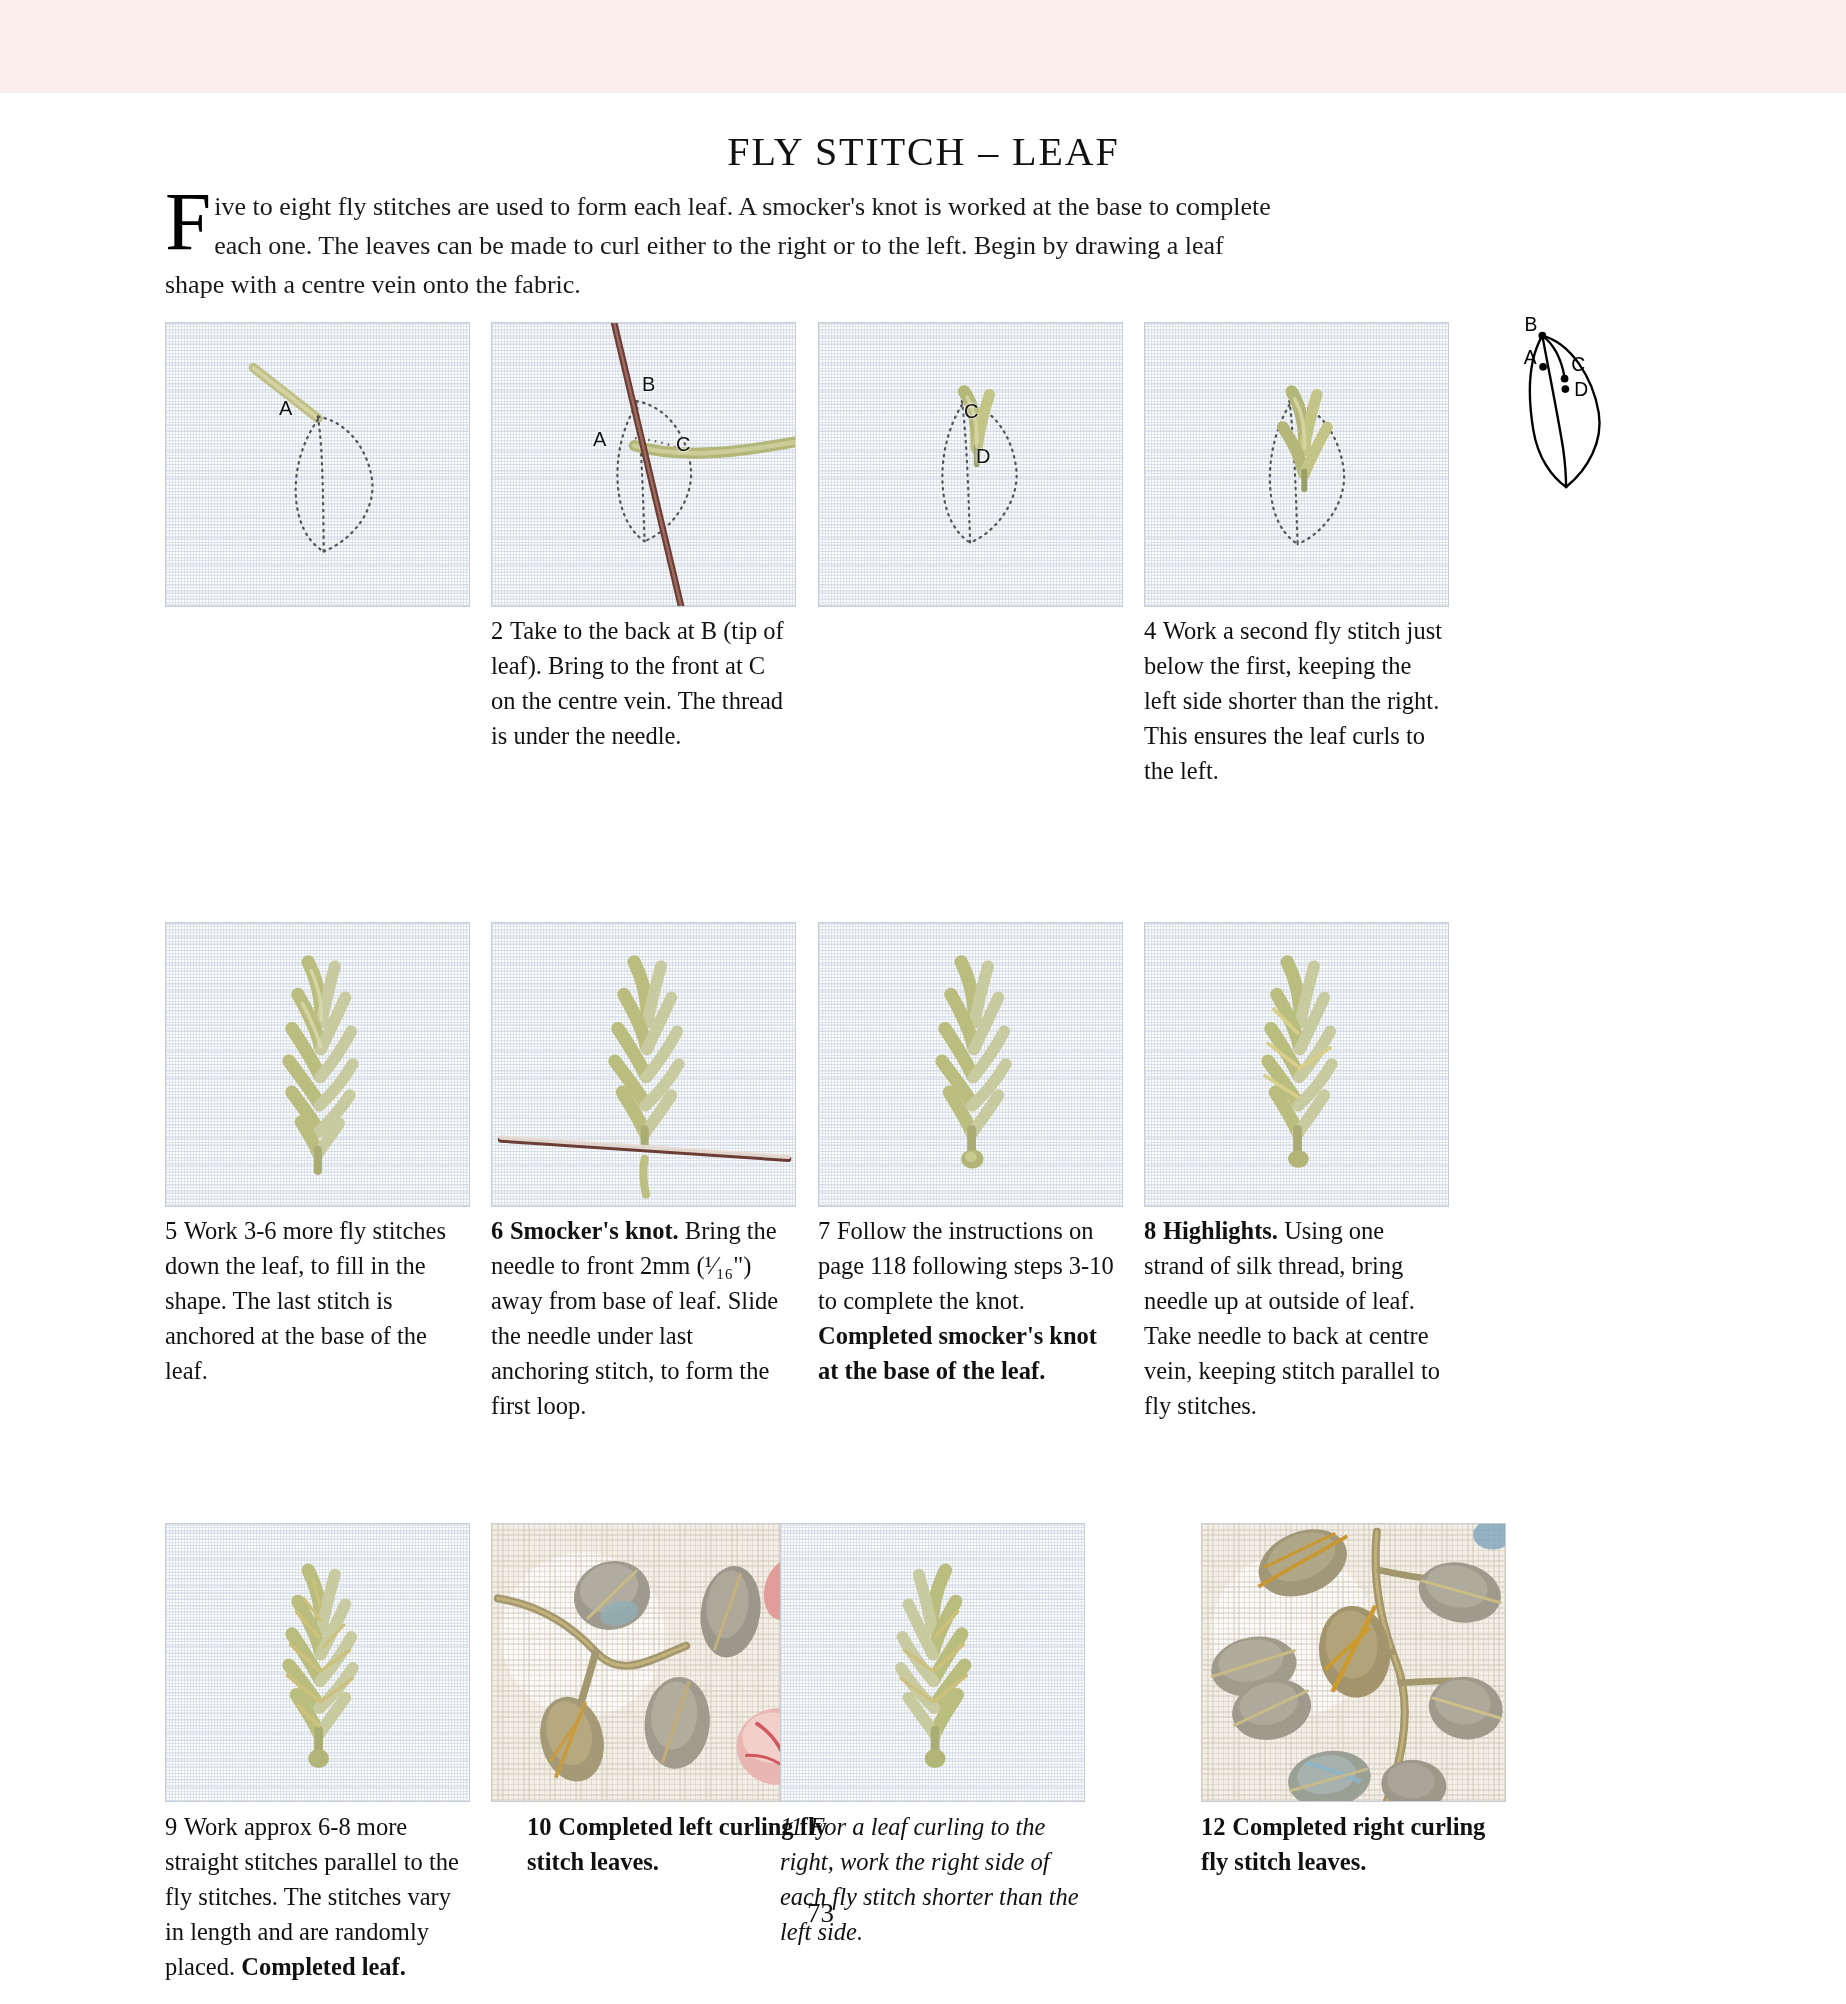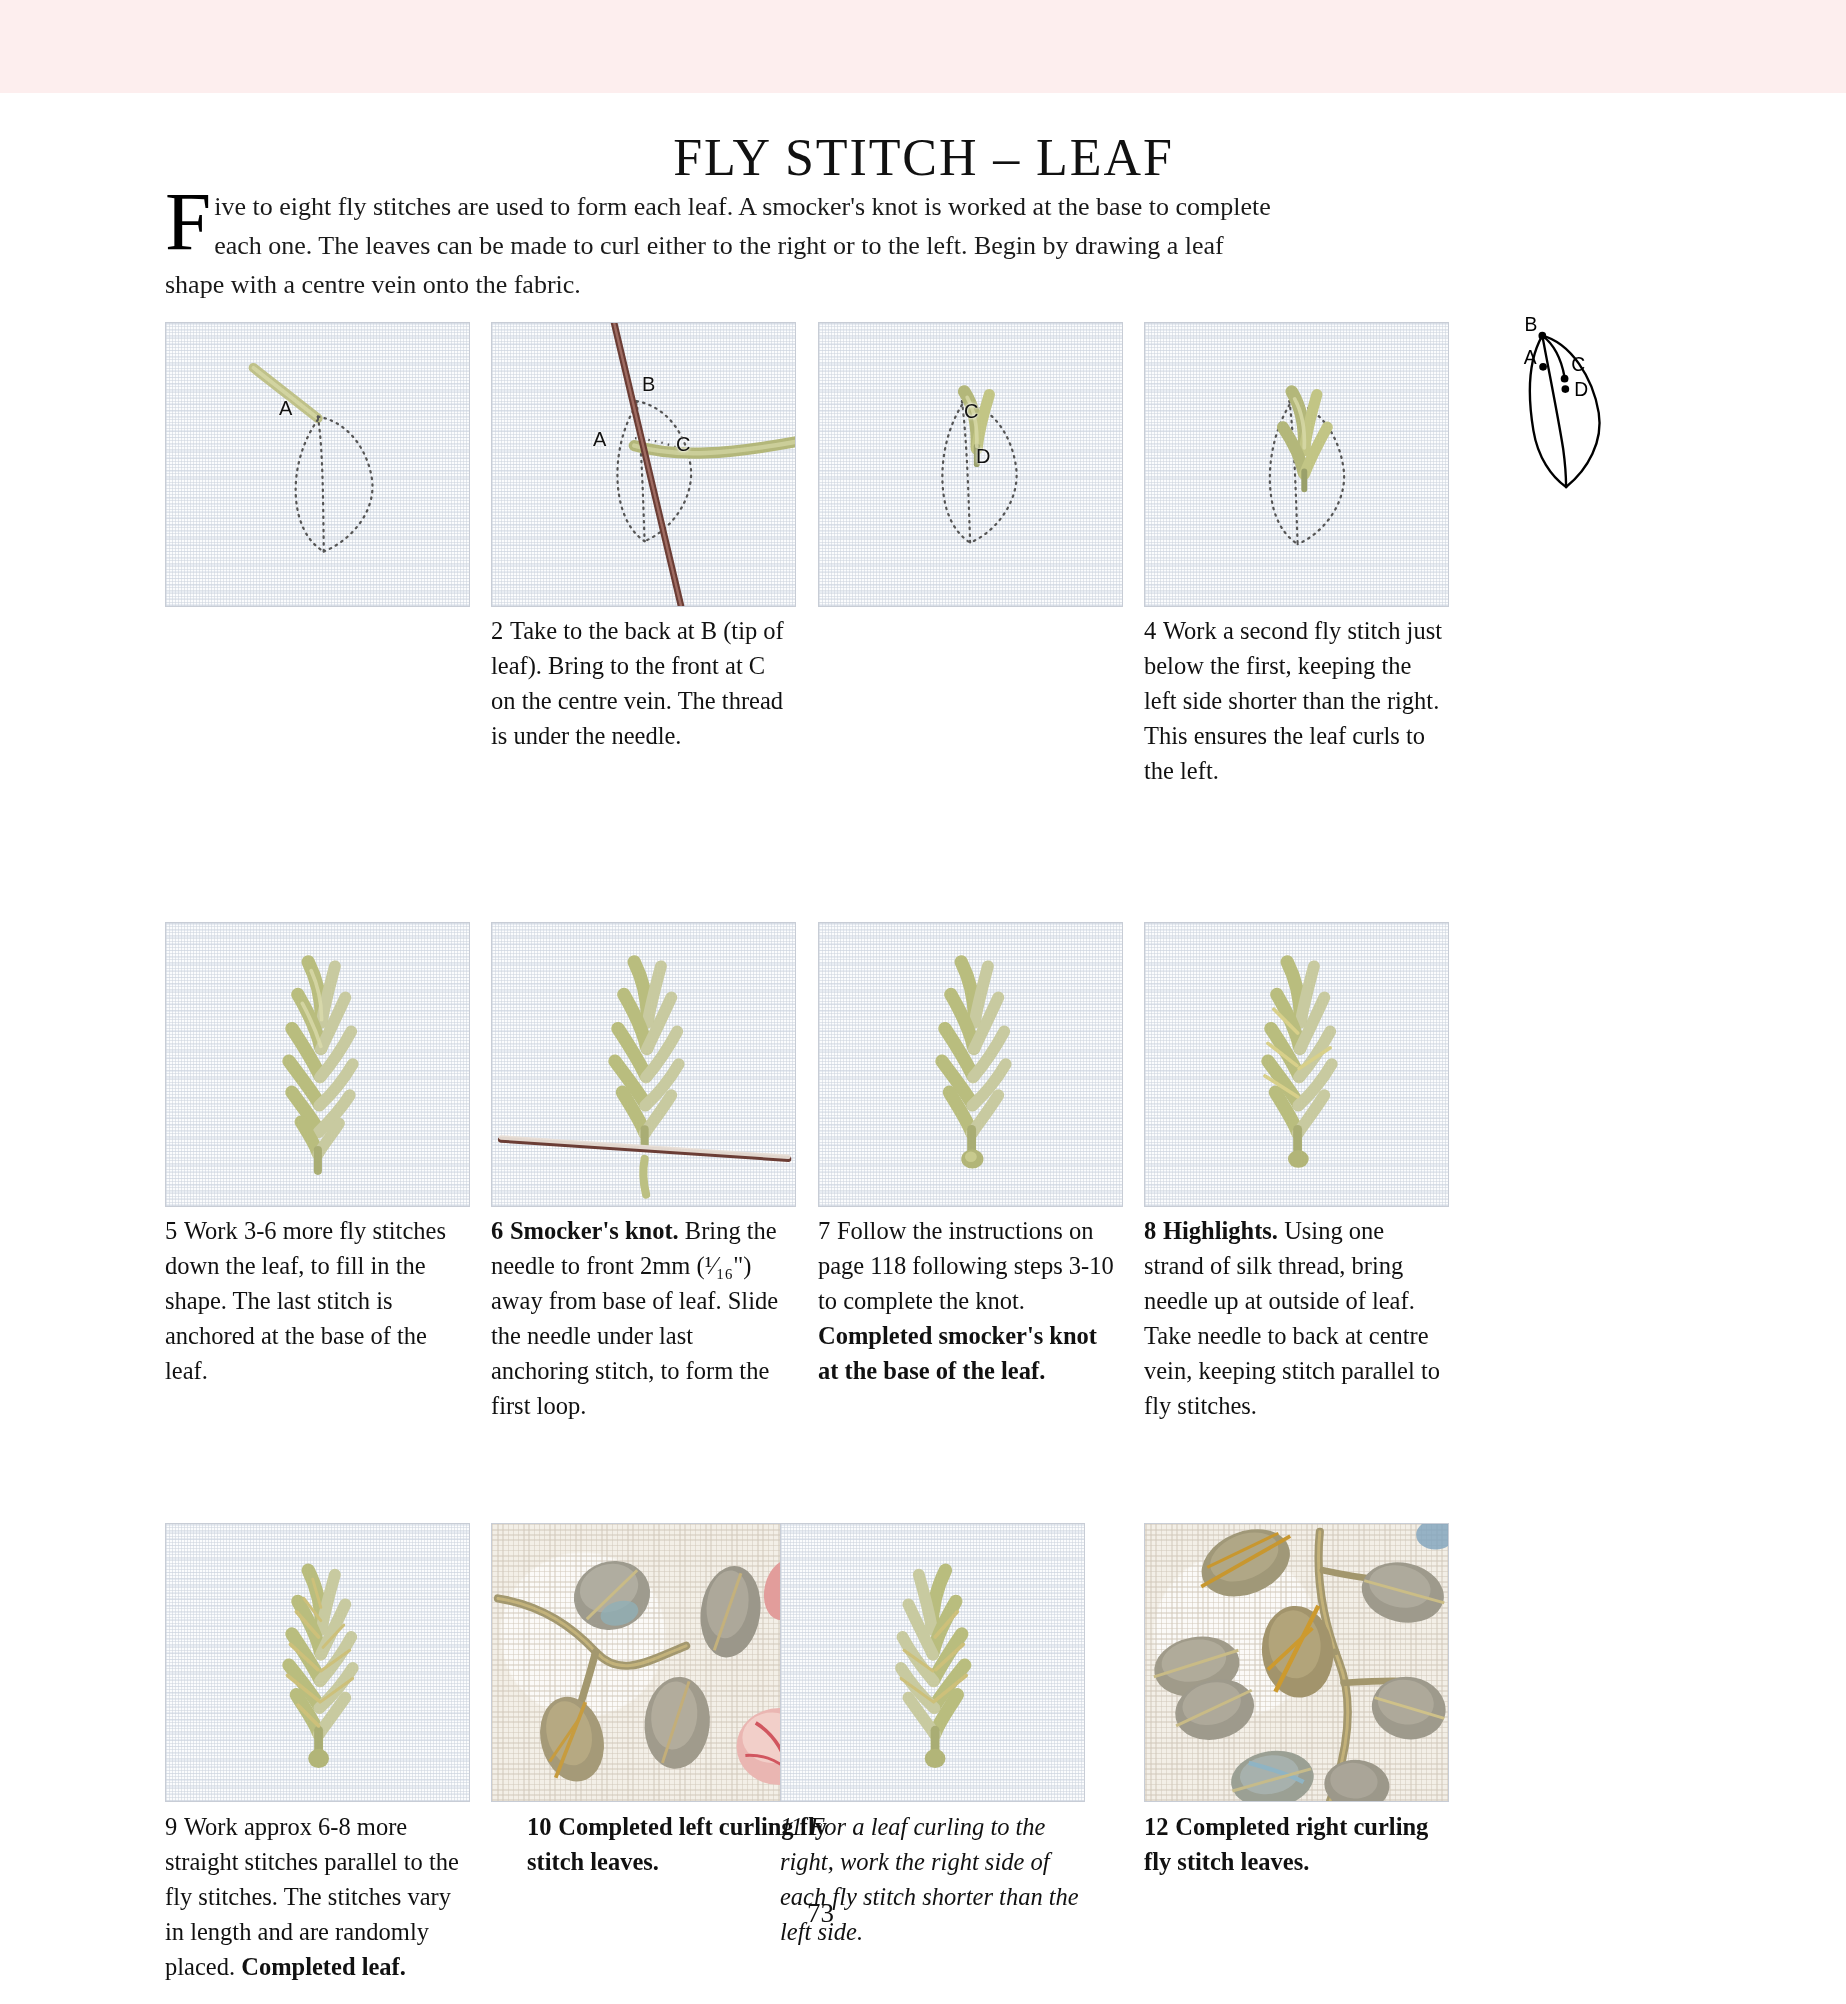--- a/index.html
+++ b/index.html
@@ -19,21 +19,21 @@
 
   
   .page{
     position:absolute; left:0; top:0; width:1847px; height:2005px;
   }
 
   .title{
     position:absolute; left:0; top:128px; width:1847px;
     text-align:center;
     font-family:"Liberation Serif", serif;
-    font-size:52px;
+    font-size:40px;
     letter-spacing:1.9px;
     color:#111;
     font-weight:400;
   }
 
   
   .intro{
     position:absolute; left:165px; top:187px; width:1113px;
     font-size:26px;
     line-height:39px;
@@ -448,21 +448,21 @@
               <path d="M162 208 L 206 240" stroke="#cdc07a" stroke-width="4"></path>
             </g>
             <ellipse cx="208" cy="316" rx="14" ry="13" fill="#b2b578"></ellipse>
           </svg>
         </div>
         <div class="caption" style="top:286px;">
           <span class="num light">11</span><span>For a leaf curling to the right, work the right side of each fly stitch shorter than the left side.</span>
         </div>
       </div>
 
-      <div class="cell" style="left:979px;border-radius:24px;">
+      <div class="cell" style="left:1036px;border-radius:24px;">
         <div class="photo" style="height:277px;">
           <div class="wool"></div>
           <svg width="303" height="277" style="position:absolute;left:0;top:0" viewBox="0 0 409 373">
             <g fill="none" stroke-linecap="round">
               <path d="M236 10 C 230 70, 240 130, 262 186 C 282 238, 276 300, 250 373" stroke="#a3976d" stroke-width="11"></path>
               <path d="M236 10 C 230 70, 240 130, 262 186 C 282 238, 276 300, 250 373" stroke="#cbb87c" stroke-width="4" opacity=".8"></path>
               <path d="M240 62 C 268 68, 290 72, 312 74" stroke="#a3976d" stroke-width="9"></path>
               <path d="M258 172 C 226 178, 196 176, 168 170" stroke="#a3976d" stroke-width="9"></path>
               <path d="M268 214 C 300 212, 330 210, 356 212" stroke="#a3976d" stroke-width="9"></path>
             </g>

